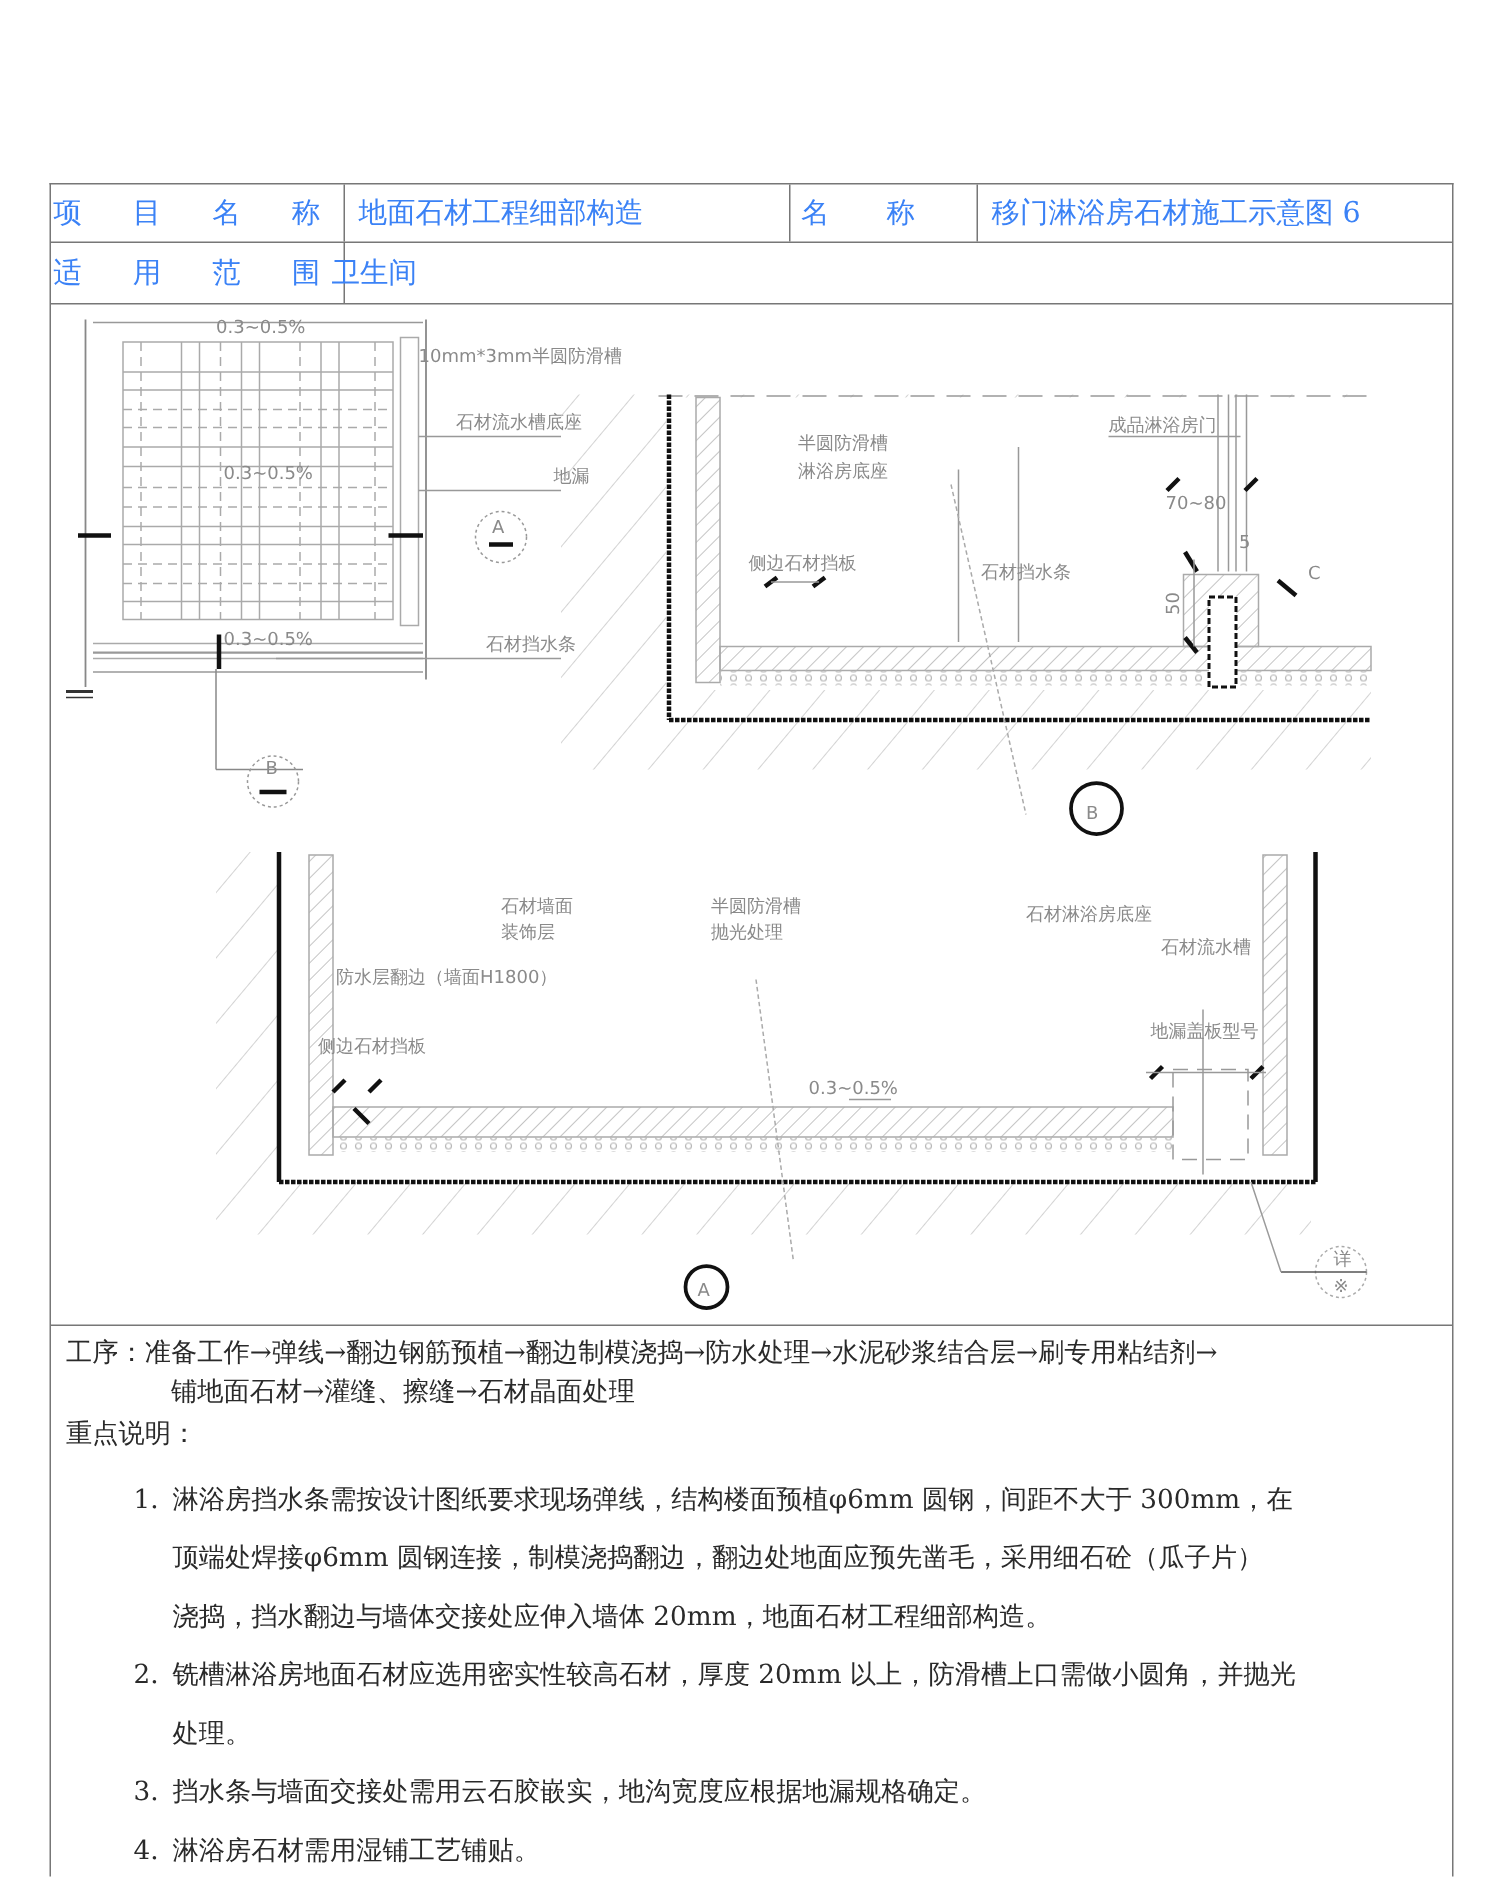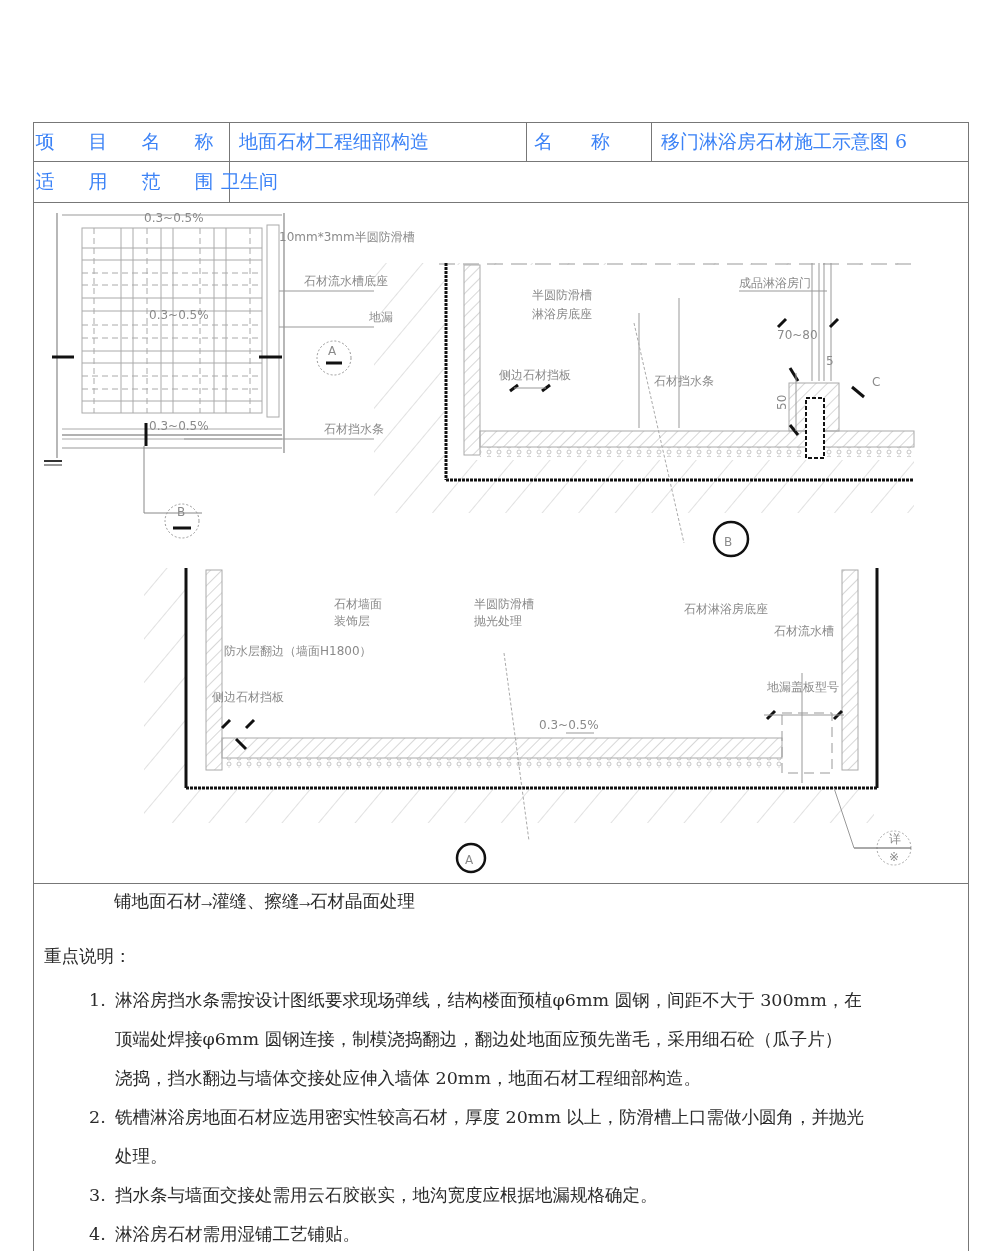--- a/index.html
+++ b/index.html
@@ -10,21 +10,21 @@
   .row { position: absolute; left: 0; width: 934px; border-bottom: 1.5px solid #777; }
   .cell { position: absolute; top: 0; bottom: 0; display: flex; align-items: center;
           font-size: 19px; color: #3b82f6; box-sizing: border-box; }
   .vline { position: absolute; top: 0; bottom: 0; width: 0; border-left: 1.5px solid #777; }
   .label-spaced { letter-spacing: 14px; justify-content: center; }
   .drawing { position: absolute; left: 0; top: 80px; width: 934px; height: 680px; border-bottom: 1.5px solid #777; }
   .drawing svg { position: absolute; left: 0; top: 0; }
   .cad-text { font-family: "DejaVu Sans", sans-serif; fill: #8a8a8a; font-size: 12px; }
   .notes { position: absolute; left: 0; top: 762px; width: 934px; font-size: 17.5px; color: #2a2a2a; }
   .proc { position: absolute; left: 10px; top: 4px; width: 915px; line-height: 26px; }
-  .proc .cont { padding-left: 70px; display: block; font-family: Liberation Mono, monospace; }
+  .proc .cont { padding-left: 70px; display: block; }
   .keypoints { position: absolute; left: 10px; top: 58px; line-height: 26px; }
   .item { position: absolute; left: 55px; width: 870px; line-height: 39px; }
   .item .num { display: inline-block; width: 26px; }
   .item .ind { display: block; padding-left: 26px; }
 </style>
 </head>
 <body>
 
 <div class="sheet">
 
@@ -209,20 +209,21 @@
         <line x1="820" y1="645" x2="877" y2="645" stroke="#555"></line>
         <line x1="820" y1="645" x2="800" y2="585" stroke="#999"></line>
         <text x="855" y="640" class="cad-text" font-size="9">详</text>
         <text x="855" y="658" class="cad-text" font-size="8">※</text>
       </g>
     </svg>
   </div>
 
   <div class="notes">
     <div class="proc">
+      <span>工序：准备工作→弹线→翻边钢筋预植→翻边制模浇捣→防水处理→水泥砂浆结合层→刷专用粘结剂→</span>
       <span class="cont">铺地面石材→灌缝、擦缝→石材晶面处理</span>
     </div>
     <div class="keypoints">重点说明：</div>
 
     <div class="item" style="top:96px;">
       <span class="num">1.</span><span>淋浴房挡水条需按设计图纸要求现场弹线，结构楼面预植φ6mm 圆钢，间距不大于 300mm，在</span>
       <span class="ind">顶端处焊接φ6mm 圆钢连接，制模浇捣翻边，翻边处地面应预先凿毛，采用细石砼（瓜子片）</span>
       <span class="ind">浇捣，挡水翻边与墙体交接处应伸入墙体 20mm，地面石材工程细部构造。</span>
     </div>
     <div class="item" style="top:213px;">

